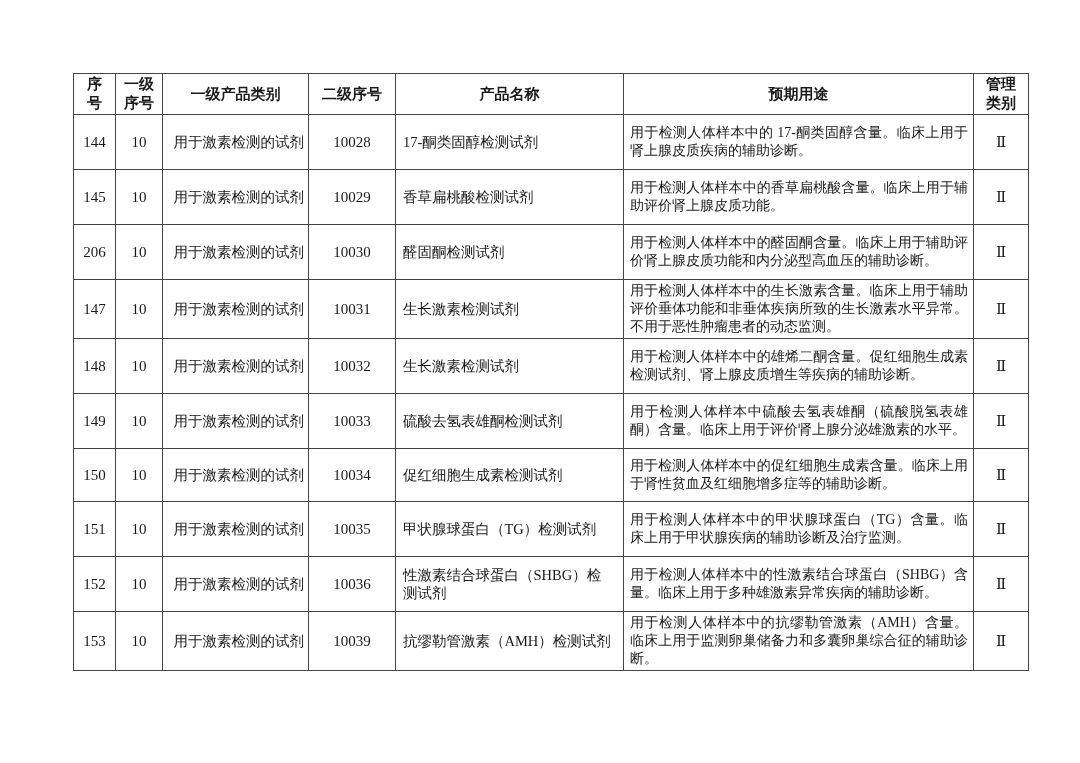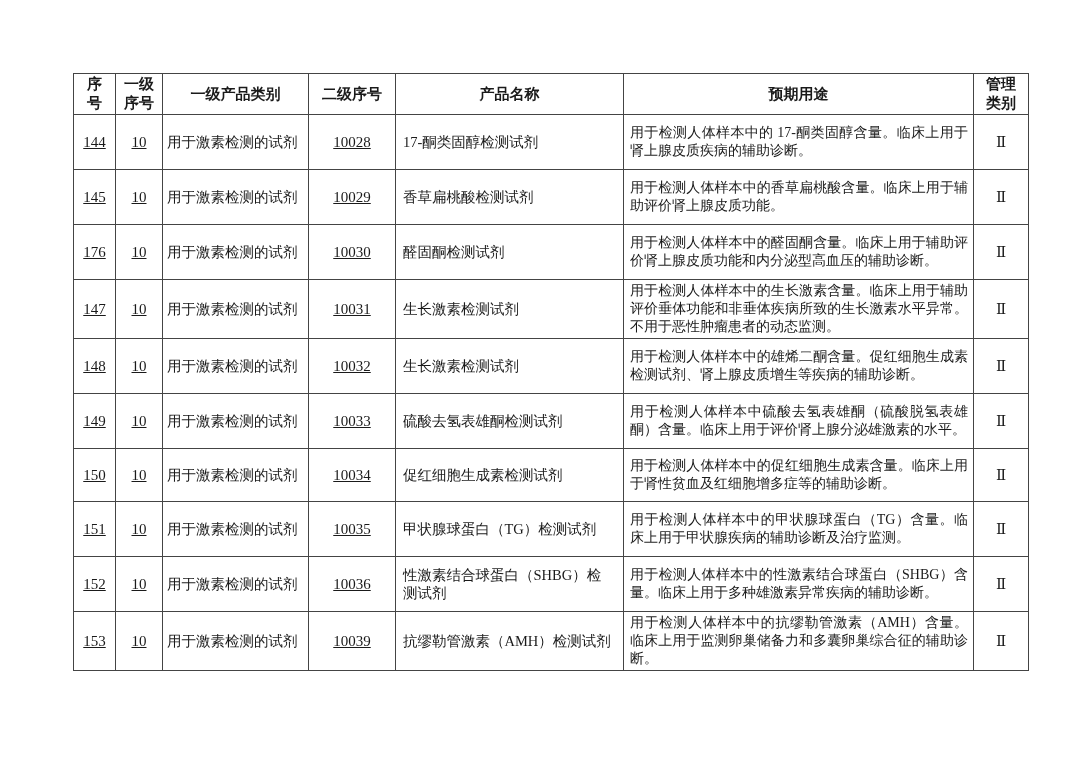--- a/index.html
+++ b/index.html
@@ -38,24 +38,23 @@
     vertical-align: middle;
     white-space: pre-line;
     padding: 1px 2px;
     height: 40px;
   }
   td.c-num {
     text-align: center;
     vertical-align: middle;
     font-size: 15px;
     padding: 2px;
-    text-decoration: underline;
   }
   td.c-cat {
-    text-align: left;
+    text-align: right;
     vertical-align: middle;
     font-size: 14.5px;
     line-height: 18px;
     padding: 2px 4px;
   }
   td.c-name {
     text-align: left;
     vertical-align: middle;
     font-size: 14.5px;
     line-height: 18px;
@@ -117,21 +116,21 @@
       <tr style="height:55px">
         <td class="c-num">145</td>
         <td class="c-num">10</td>
         <td class="c-cat">用于激素检测的试剂</td>
         <td class="c-num">10029</td>
         <td class="c-name">香草扁桃酸检测试剂</td>
         <td class="c-use">用于检测人体样本中的香草扁桃酸含量。临床上用于辅助评价肾上腺皮质功能。</td>
         <td class="c-class">Ⅱ</td>
       </tr>
       <tr style="height:55px">
-        <td class="c-num">176</td>
+        <td class="c-num">206</td>
         <td class="c-num">10</td>
         <td class="c-cat">用于激素检测的试剂</td>
         <td class="c-num">10030</td>
         <td class="c-name">醛固酮检测试剂</td>
         <td class="c-use">用于检测人体样本中的醛固酮含量。临床上用于辅助评价肾上腺皮质功能和内分泌型高血压的辅助诊断。</td>
         <td class="c-class">Ⅱ</td>
       </tr>
       <tr style="height:57px">
         <td class="c-num">147</td>
         <td class="c-num">10</td>

